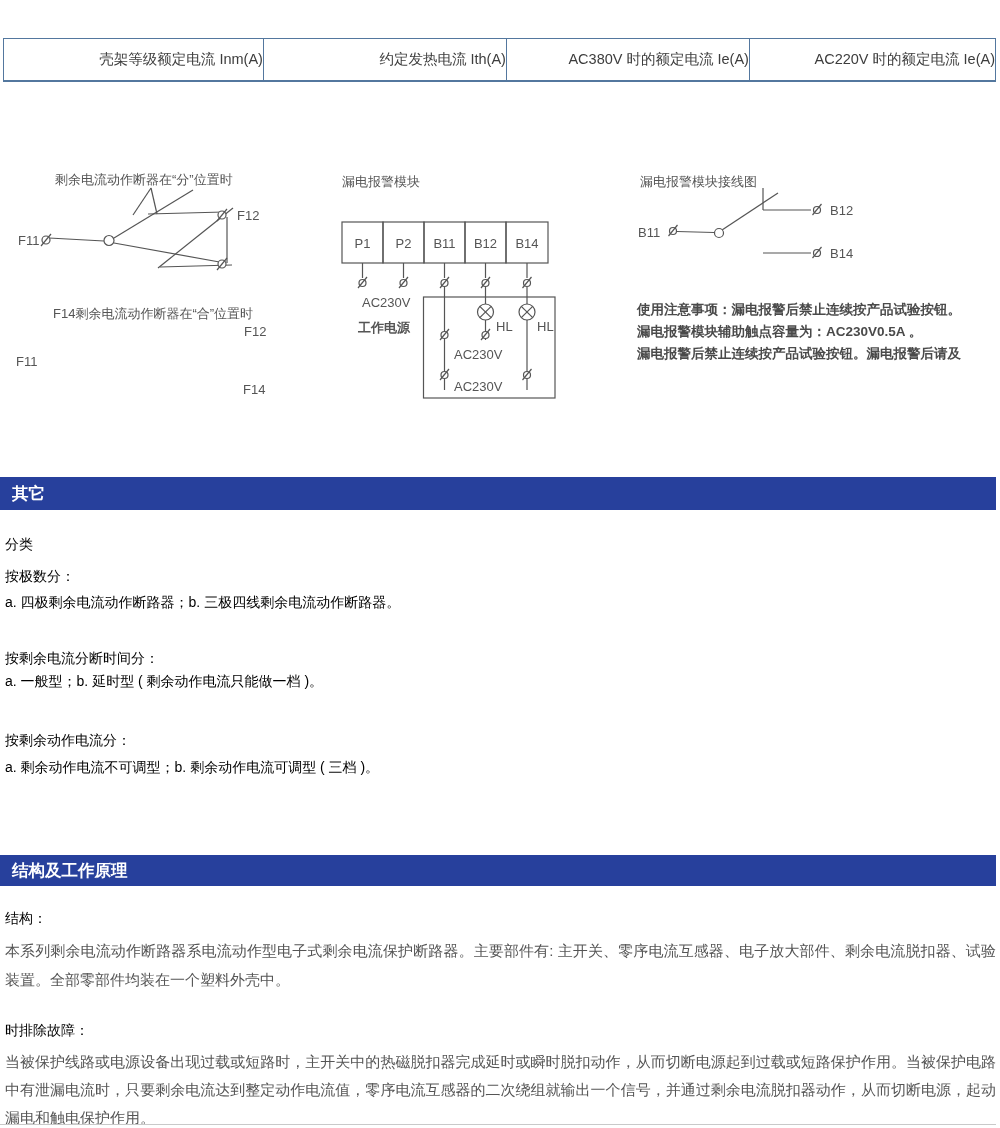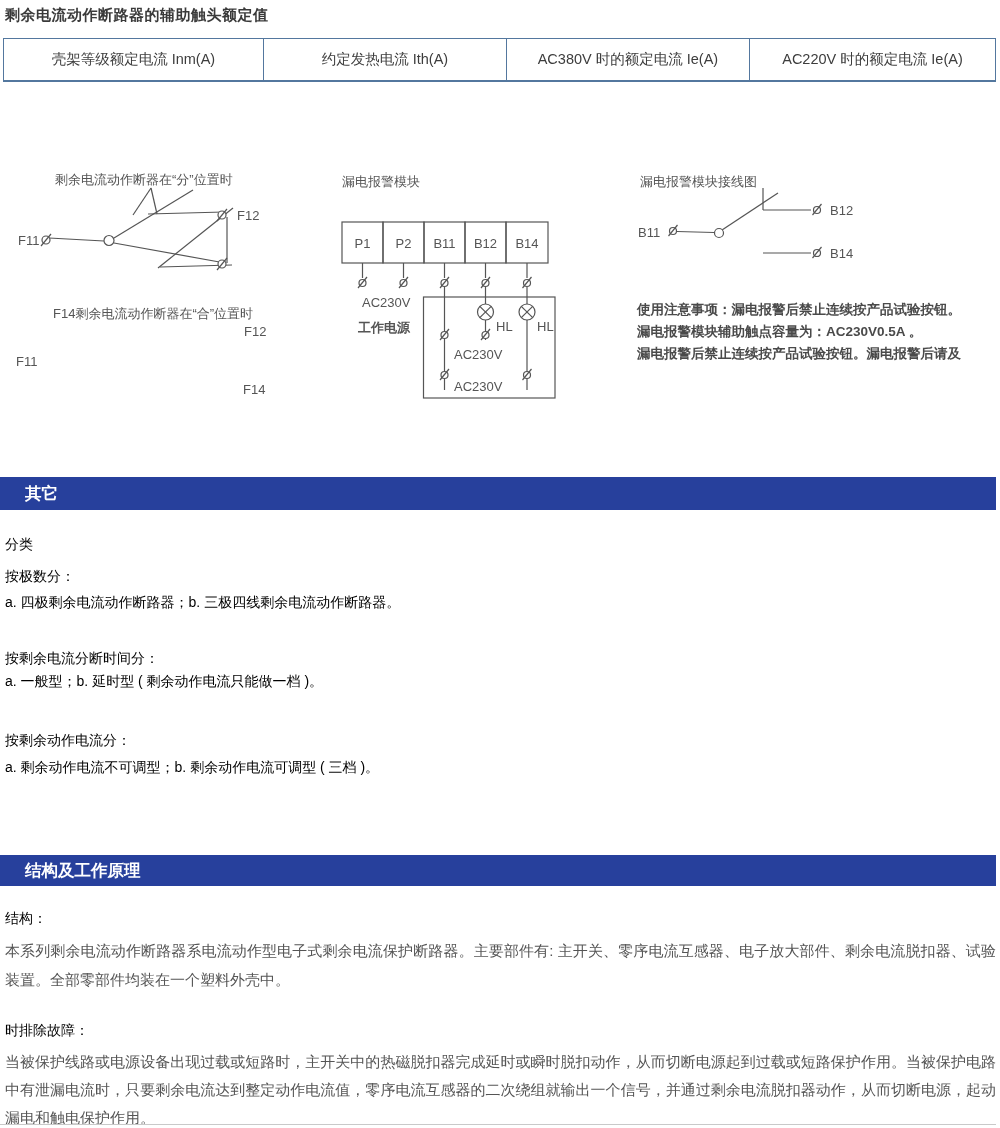--- a/index.html
+++ b/index.html
@@ -3,46 +3,45 @@
 <meta charset="utf-8">
 <style>
   html,body{margin:0;padding:0;background:#fff;}
   body{font-family:"Liberation Sans","DejaVu Sans",sans-serif;}
   #page{position:relative;width:1000px;height:1128px;background:#fff;overflow:hidden;}
 
   .page-title{position:absolute;left:5px;top:6px;font-size:15px;font-weight:700;color:#3a3a3a;letter-spacing:.5px;}
 
   .aux-table{position:absolute;left:3px;top:38px;width:993px;border-collapse:collapse;table-layout:fixed;}
   .aux-table th,.aux-table td{border:1.5px solid #53779e;text-align:center;vertical-align:middle;padding:0;}
-  .aux-table th{height:41px;font-size:14.5px;font-weight:400;color:#3d3d3d;border-bottom:2px solid #53779e;}
+  .aux-table th{height:41px;font-size:14.5px;font-weight:400;color:#3d3d3d;border-bottom:2px solid #53779e;text-align:right;}
   .aux-table td{height:33px;font-size:15px;color:#666;}
 
   .diag{position:absolute;}
   .ln{stroke:#555;stroke-width:1.2;fill:none;}
   .sym{fill:#fff;stroke:#555;stroke-width:1.2;}
   .diag text{fill:#555;font-size:13px;}
   .dtitle{fill:#4a4a4a;font-size:13px;}
   .small{font-size:12.5px;}
   .bold{font-weight:700;font-size:12px;fill:#4a4a4a;}
 
   .notes{position:absolute;left:637px;top:299px;width:360px;}
   .notes-line{line-height:22px;font-size:13.5px;font-weight:600;color:#4a4a4a;white-space:nowrap;}
 
   .section-bar{position:absolute;left:0;width:996px;background:#27409c;color:#fff;
-    font-weight:700;font-size:16.5px;box-sizing:border-box;padding-left:25px;display:flex;align-items:center;}
+    font-weight:700;font-size:16.5px;box-sizing:border-box;padding-left:12px;display:flex;align-items:center;}
   .bodyline{position:absolute;left:5px;font-size:14px;color:#000000;white-space:nowrap;}
   .para{position:absolute;left:5px;width:991px;font-size:15px;color:#555;text-align:justify;}
   .bottom-rule{position:absolute;left:0;top:1124px;width:996px;height:1px;background:#c9c9c9;}
 </style>
 </head>
 <body>
 
 <div id="page">
 
-  <div class="page-title">剩余电流动作断路器的辅助触头额定值</div>
 
   <table class="aux-table">
     <colgroup>
         <col style="width:26.2%">
         <col style="width:24.5%">
         <col style="width:24.5%">
         <col style="width:24.8%">
       </colgroup>
     <thead>
       <tr>

